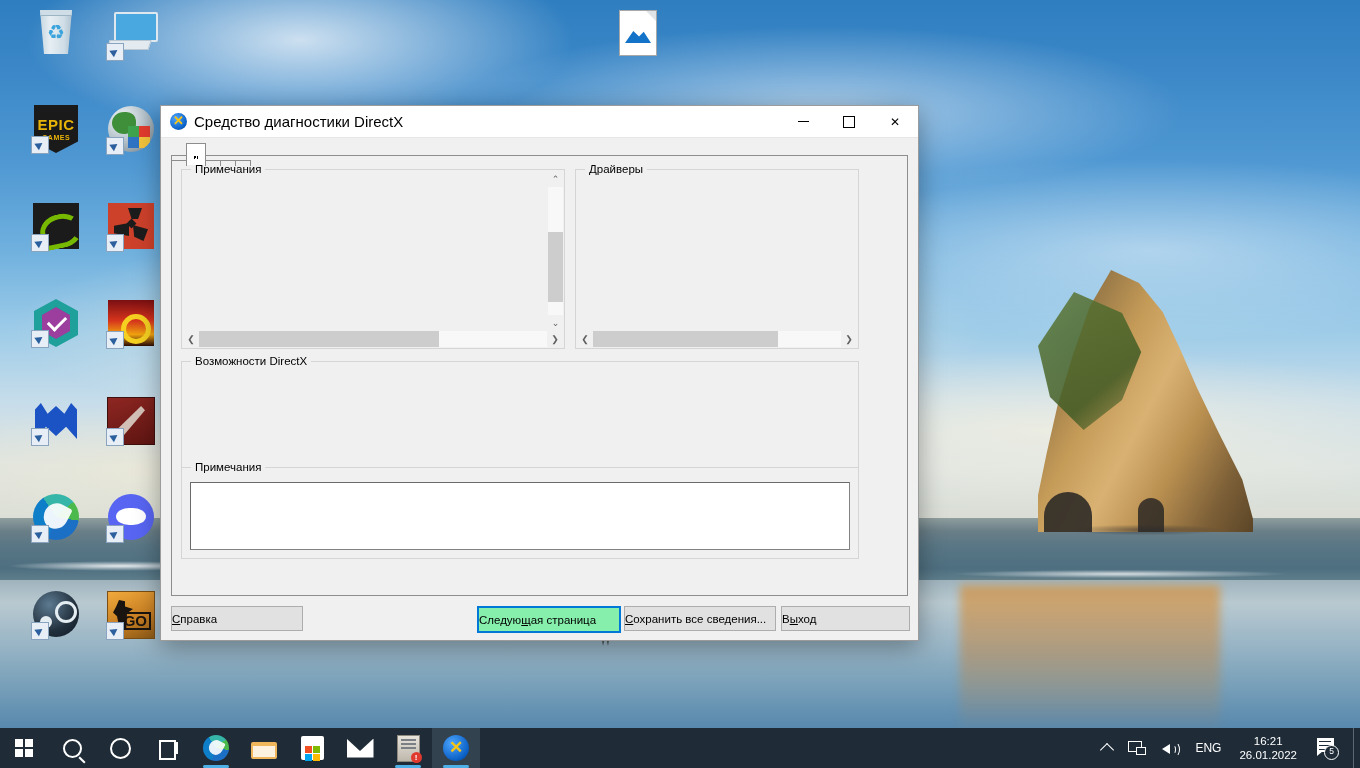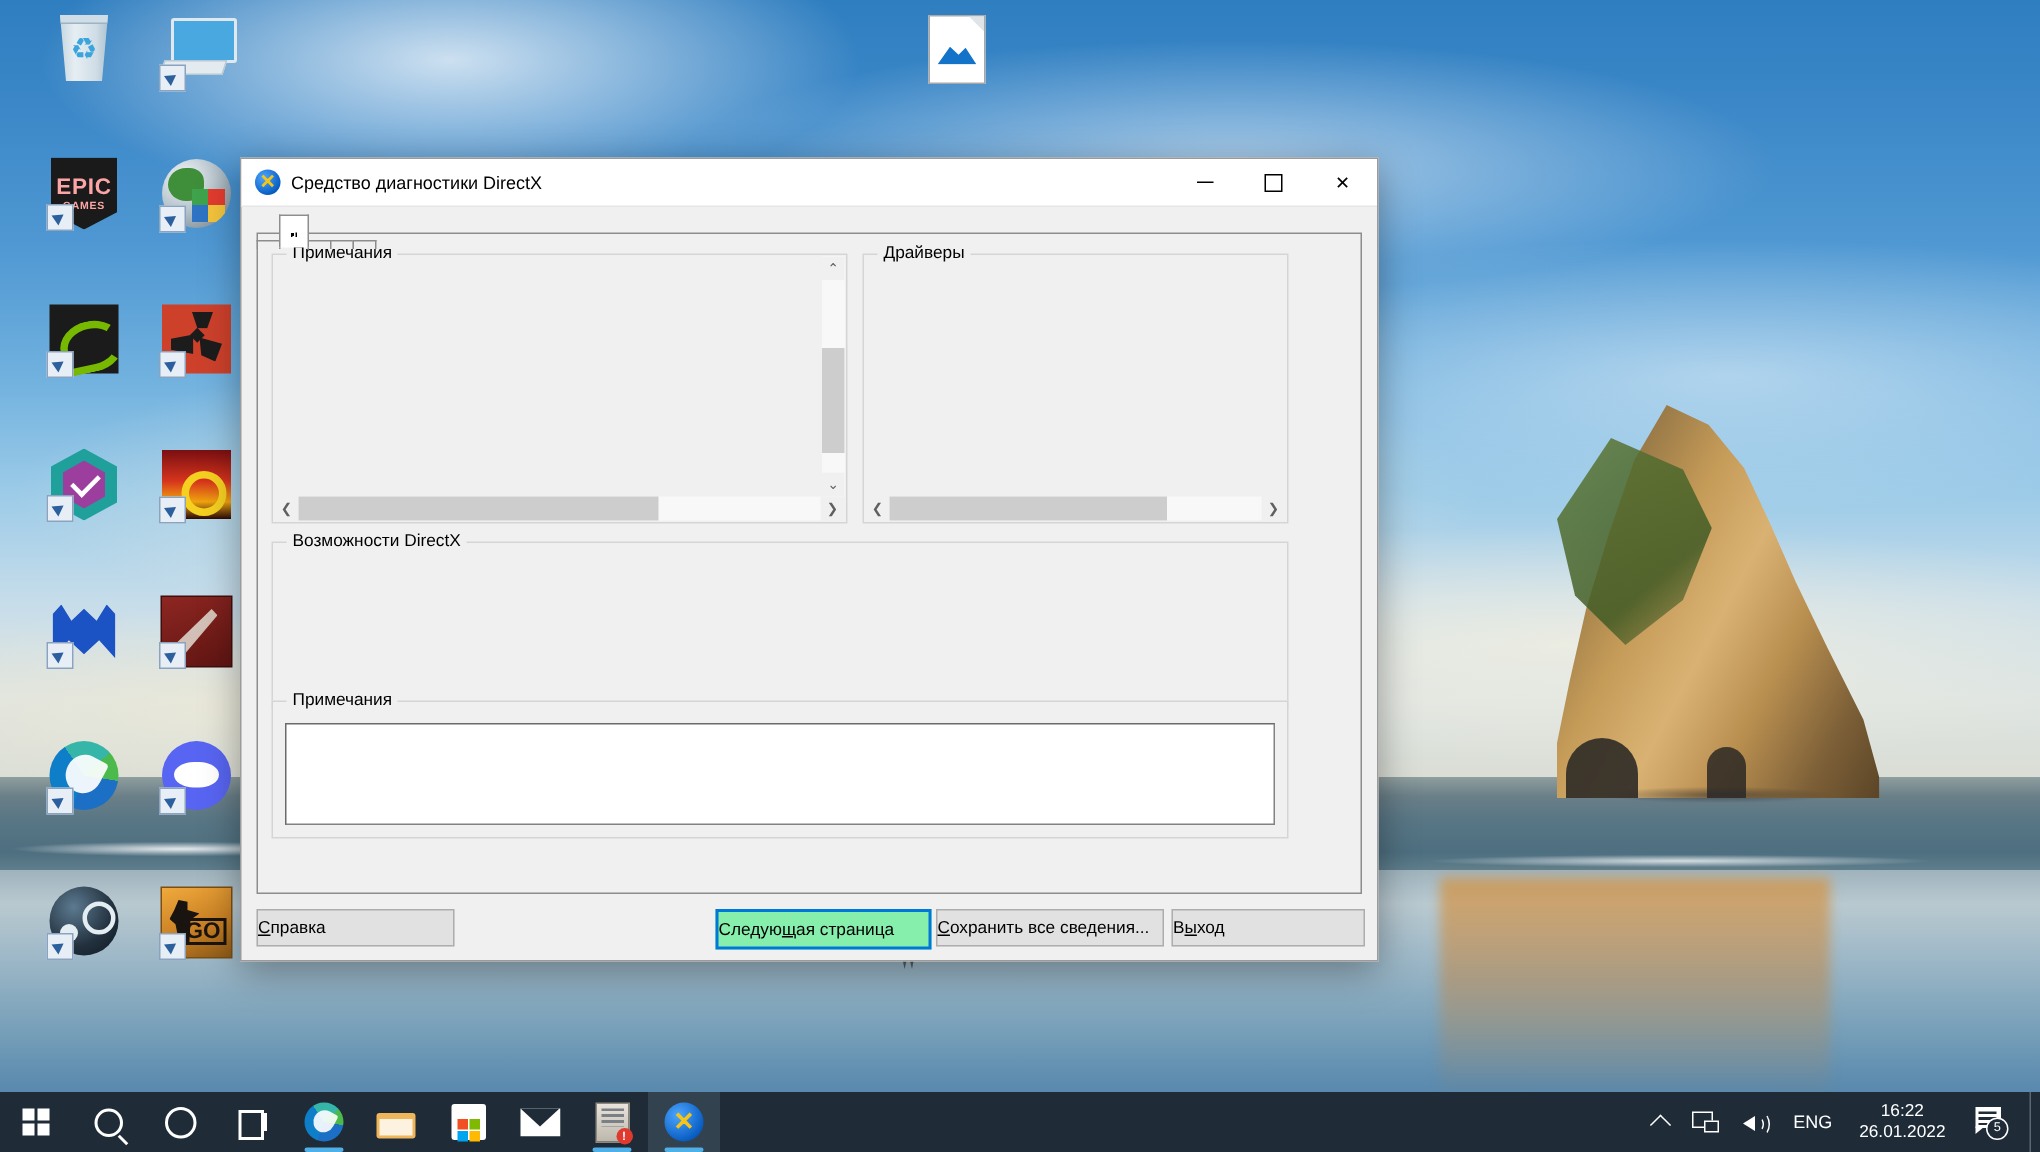--- a/index.html
+++ b/index.html
@@ -98,21 +98,21 @@
     background:linear-gradient(90deg,#b9cdd8,#e6eef3 35%,#cfdde6 70%,#9fb6c4);
     clip-path:polygon(10% 0,90% 0,80% 100%,20% 100%);border-radius:2px;}
   .ic-bin::before{content:"";position:absolute;left:-3px;top:-3px;width:46px;height:7px;
     background:#cfdde6;border:1px solid #9db4c2;border-radius:3px;}
   .ic-bin::after{content:"♻";position:absolute;left:0;right:0;top:10px;color:#3ba4dd;font-size:20px;}
   .ic-pc{width:46px;height:40px;margin:4px auto 0;position:relative;}
   .ic-pc .scr{position:absolute;left:6px;top:0;width:40px;height:26px;background:#4aa8e0;border:2px solid #dfe8ee;border-radius:2px;}
   .ic-pc .kb{position:absolute;left:0;top:28px;width:40px;height:8px;background:#e3ebf0;border:1px solid #b9c8d2;transform:skewX(-18deg);}
   .ic-epic{width:44px;height:48px;margin:0 auto;background:#1a1a1a;
     clip-path:polygon(0 0,100% 0,100% 76%,50% 100%,0 76%);
-    color:#fca5a5;font-weight:bold;font-size:14px;line-height:1;
+    color:#eab308;font-weight:bold;font-size:14px;line-height:1;
     display:flex;flex-direction:column;align-items:center;justify-content:center;gap:2px;}
   .ic-epic .e1{font-size:15px;letter-spacing:.5px;}
   .ic-epic .e2{font-size:7px;letter-spacing:.5px;}
   .ic-msi{width:46px;height:46px;margin:1px auto;border-radius:50%;
     background:radial-gradient(circle at 32% 28%,#f2f6f8,#b9c6ce 45%,#6d7d88 100%);position:relative;overflow:hidden;}
   .ic-msi::before{content:"";position:absolute;left:4px;top:6px;width:24px;height:22px;background:#3f8f3a;border-radius:50% 40% 45% 50%;}
   .ic-msi::after{content:"";position:absolute;left:20px;top:20px;width:22px;height:22px;
     background:conic-gradient(#e23b2e 0 25%,#f2c33c 0 50%,#2f73c4 0 75%,#3fa34d 0);clip-path:polygon(0 0,100% 0,100% 100%,0 100%);}
   .ic-nv{width:46px;height:46px;margin:1px auto;background:#1b1b1b;position:relative;}
   .ic-nv::after{content:"";position:absolute;left:7px;top:11px;width:32px;height:24px;
@@ -166,21 +166,21 @@
     position:absolute;left:160px;top:105px;width:757px;height:534px;
     background:#f0f0f0;border:1px solid #9b9b9b;
     box-shadow:0 6px 24px rgba(0,0,0,.35);
     font-size:11.5px;color:#000;
   }
   #titlebar{height:31px;background:#fff;border-bottom:1px solid #e6e6e6;display:flex;align-items:center;}
   .tb-icon{width:17px;height:17px;margin:0 7px 0 9px;border-radius:50%;
     background:radial-gradient(circle at 35% 32%,#4da6ff,#0a5fc4 70%,#073a80);position:relative;flex:0 0 auto;}
   .tb-icon::after{content:"✕";position:absolute;left:0;right:0;top:-1px;text-align:center;
     font-size:13px;font-weight:bold;color:#f5c518;line-height:18px;}
-  .tb-title{font-size:12px;color:#000;flex:1;}
+  .tb-title{font-size:15px;color:#000;flex:1;}
   .tb-btn{width:46px;height:31px;display:flex;align-items:center;justify-content:center;color:#000;font-size:12px;}
   .min-g{width:11px;height:1px;background:#000;}
   .max-g{width:10px;height:10px;border:1px solid #000;}
 
   #tabsrow{display:flex;padding:5px 0 0 10px;gap:0;align-items:flex-end;height:22px;position:relative;z-index:3;}
   .tab{
     border:1px solid #8d8d8d;border-bottom:none;background:#f0f0f0;
     padding:2px 7px 3px;font-size:11.5px;line-height:14px;margin-right:-1px;position:relative;top:1px;
   }
   .tab.active{background:#fff;padding-top:3px;padding-bottom:4px;top:0;z-index:4;}
@@ -663,21 +663,21 @@
         <div class="netic"></div>
       </div>
     <div class="tray-i">
         <div class="volic">
           <div class="w1"></div>
           <div class="w2"></div>
         </div>
       </div>
     <div class="tray-i">ENG</div>
     <div class="clock">
-      <div>16:22</div>
+      <div>16:21</div>
       <div>26.01.2022</div>
     </div>
     <div class="tray-i">
       <div class="notif">
         <div class="bx"></div>
           <div class="tail"></div>
         <div class="cnt">5</div>
       </div>
     </div>
     <div class="showdesk"></div>

